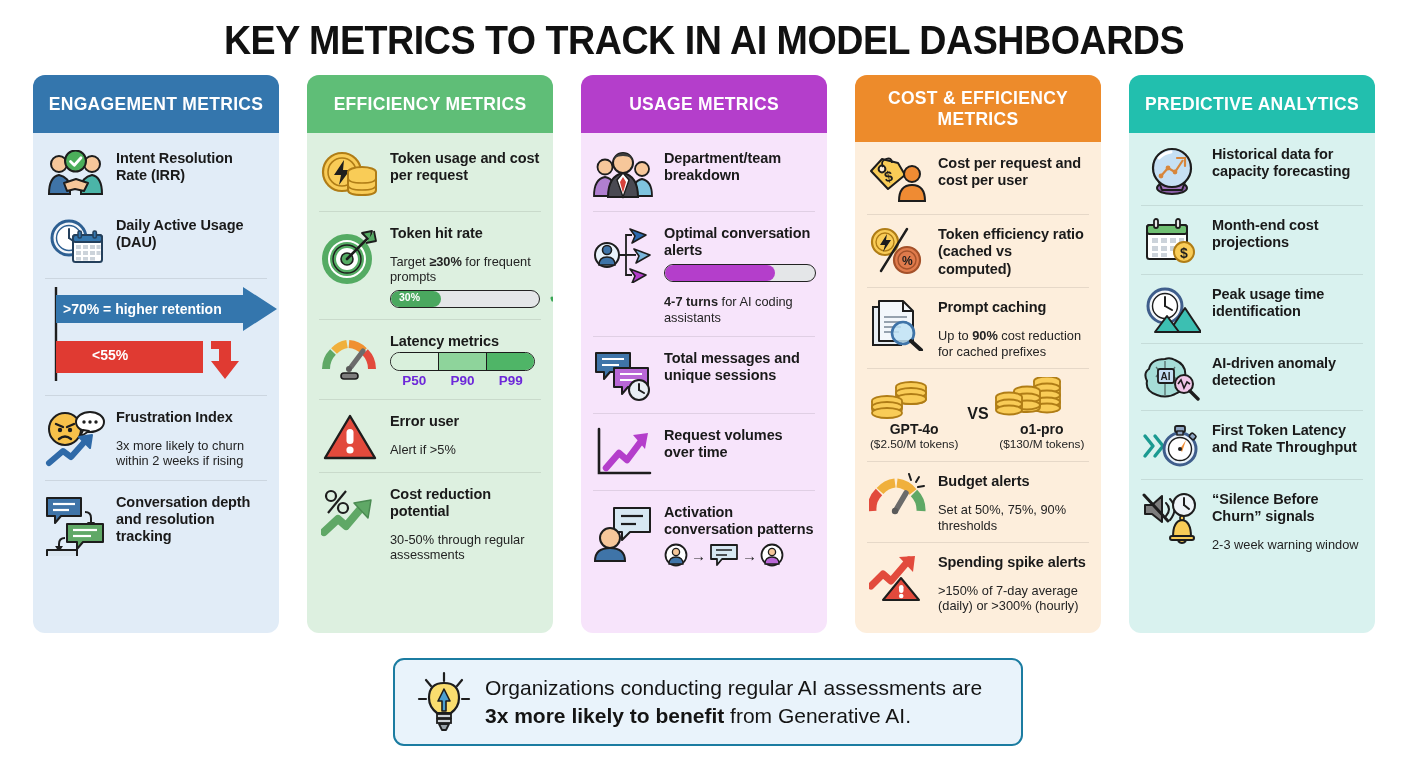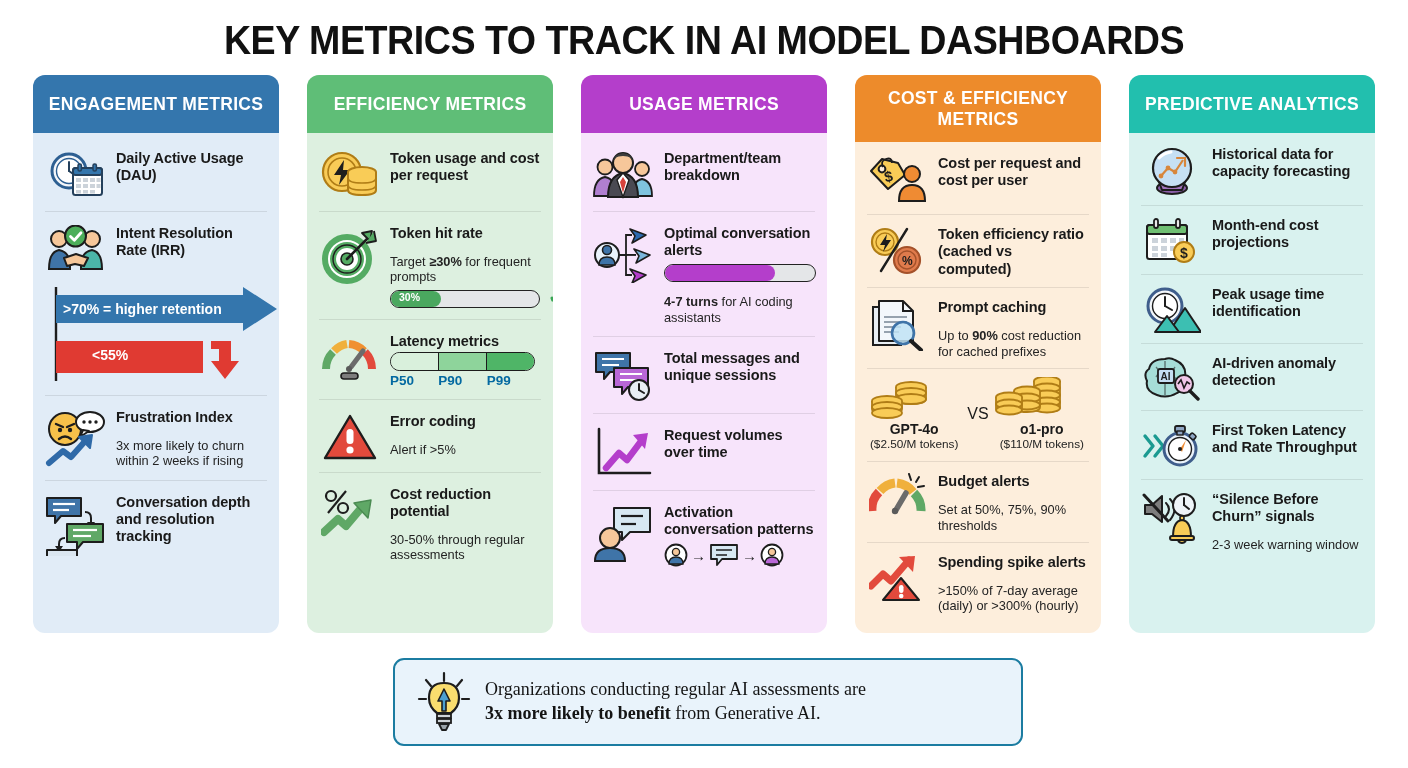--- a/index.html
+++ b/index.html
@@ -113,62 +113,78 @@
   .pbar-row { display: flex; align-items: center; gap: 8px; }
   .check { color: #3aa655; font-size: 19px; font-weight: bold; line-height: 1; }
 
   .seg-bar {
     display: flex; width: 145px; height: 19px;
     border: 1.7px solid #1c1c1c; border-radius: 10px; overflow: hidden; margin-top: 2px;
   }
   .seg { flex: 1; border-right: 1.7px solid #1c1c1c; }
   .seg:last-child { border-right: none; }
   .seg-labels { display: flex; width: 145px; margin-top: 2px; }
-  .seg-labels span { flex: 1; font-weight: bold; font-size: 13.5px; color: #0369a1; }
+  .seg-labels span { flex: 1; text-align: center; font-weight: bold; font-size: 13.5px; color: #6d28d9; }
 
   .vs-row { display: flex; align-items: center; justify-content: center; gap: 6px; padding: 8px 0 10px; border-bottom: 1px solid rgba(0,0,0,0.09); }
   .vs-col { text-align: center; width: 96px; }
   .vs-name { font-weight: bold; font-size: 14px; color: #1a1a1a; margin-top: 2px; }
   .vs-price { font-size: 11.8px; color: #232323; }
-  .vs-word { font-weight: normal; font-size: 16px; color: #1a1a1a; }
+  .vs-word { font-weight: bold; font-size: 16px; color: #1a1a1a; }
 
   .chain { display: flex; align-items: center; gap: 3px; margin-top: 5px; }
 
   
   .callout {
     position: absolute;
     left: 393px; top: 658px;
     width: 630px; height: 88px;
     background: #e9f3fb;
     border: 2.5px solid #1b7ca1;
     border-radius: 11px;
     display: flex;
     align-items: center;
     gap: 14px;
     padding: 0 22px;
   }
   .callout-text {
-    font-size: 18px;
+    font-size: 21px;
     line-height: 1.32;
     color: #141414;
-    font-family: Liberation Serif, serif;
   }
   .callout-text b { font-weight: bold; }
   svg { display: block; }
 </style>
 </head>
 <body>
 
 <h1 class="page-title">KEY METRICS TO TRACK IN AI MODEL DASHBOARDS</h1>
 
 <div class="columns">
 
   <div class="card" style="background:#e1ecf7">
     <div class="card-header" style="background:#3476ad">ENGAGEMENT METRICS</div>
     <div class="card-body">
+
+      <div class="metric noline" style="padding-bottom:4px">
+        <div class="metric-icon">
+          <svg width="60" height="50" viewBox="0 0 60 50">
+            <circle cx="13" cy="14" r="8" fill="#f6c79a" stroke="#1d1d1d" stroke-width="2"></circle>
+            <circle cx="46" cy="14" r="8" fill="#f6c79a" stroke="#1d1d1d" stroke-width="2"></circle>
+            <path d="M3 44 Q3 27 13 25 Q23 27 24 38 L24 44 Z" fill="#3f74a8" stroke="#1d1d1d" stroke-width="2"></path>
+            <path d="M56 44 Q56 27 46 25 Q36 27 35 38 L35 44 Z" fill="#4bb5a8" stroke="#1d1d1d" stroke-width="2"></path>
+            <path d="M18 33 L30 29 L42 33 L38 41 L29 39 L21 41 Z" fill="#f6c79a" stroke="#1d1d1d" stroke-width="2" stroke-linejoin="round"></path>
+            <circle cx="29.5" cy="11" r="10.5" fill="#4cae5a" stroke="#1d1d1d" stroke-width="2"></circle>
+            <path d="M24.5 11.5 L28.3 15.2 L35 7.8" fill="none" stroke="#fff" stroke-width="2.8" stroke-linecap="round" stroke-linejoin="round"></path>
+          </svg>
+        </div>
+        <div class="metric-text">
+          <div class="m-title">Intent Resolution Rate (IRR)</div>
+        </div>
+      </div>
 
       <div class="metric">
         <div class="metric-icon">
           <svg width="58" height="50" viewBox="0 0 58 50">
             <circle cx="22" cy="21" r="17" fill="#f3f6fa" stroke="#2d5f92" stroke-width="3"></circle>
             <circle cx="22" cy="21" r="12.5" fill="#fff" stroke="#2d5f92" stroke-width="1.4"></circle>
             <line x1="22" y1="21" x2="22" y2="12" stroke="#24405c" stroke-width="2" stroke-linecap="round"></line>
             <line x1="22" y1="21" x2="29" y2="26" stroke="#24405c" stroke-width="2" stroke-linecap="round"></line>
             <rect x="26" y="18" width="29" height="27" rx="2.5" fill="#fff" stroke="#24405c" stroke-width="2"></rect>
             <rect x="26" y="18" width="29" height="7" rx="2.5" fill="#3476ad" stroke="#24405c" stroke-width="2"></rect>
@@ -187,37 +203,20 @@
                 <rect x="36" y="40" width="5" height="3.5"></rect>
                 <rect x="43" y="40" width="5" height="3.5"></rect>
             </g>
           </svg>
         </div>
         <div class="metric-text">
           <div class="m-title">Daily Active Usage (DAU)</div>
         </div>
       </div>
 
-      <div class="metric noline" style="padding-bottom:4px">
-        <div class="metric-icon">
-          <svg width="60" height="50" viewBox="0 0 60 50">
-            <circle cx="13" cy="14" r="8" fill="#f6c79a" stroke="#1d1d1d" stroke-width="2"></circle>
-            <circle cx="46" cy="14" r="8" fill="#f6c79a" stroke="#1d1d1d" stroke-width="2"></circle>
-            <path d="M3 44 Q3 27 13 25 Q23 27 24 38 L24 44 Z" fill="#3f74a8" stroke="#1d1d1d" stroke-width="2"></path>
-            <path d="M56 44 Q56 27 46 25 Q36 27 35 38 L35 44 Z" fill="#4bb5a8" stroke="#1d1d1d" stroke-width="2"></path>
-            <path d="M18 33 L30 29 L42 33 L38 41 L29 39 L21 41 Z" fill="#f6c79a" stroke="#1d1d1d" stroke-width="2" stroke-linejoin="round"></path>
-            <circle cx="29.5" cy="11" r="10.5" fill="#4cae5a" stroke="#1d1d1d" stroke-width="2"></circle>
-            <path d="M24.5 11.5 L28.3 15.2 L35 7.8" fill="none" stroke="#fff" stroke-width="2.8" stroke-linecap="round" stroke-linejoin="round"></path>
-          </svg>
-        </div>
-        <div class="metric-text">
-          <div class="m-title">Intent Resolution Rate (IRR)</div>
-        </div>
-      </div>
-
       <div class="arrow-block">
         <div class="retention-wrap">
           <svg width="226" height="100" viewBox="0 0 226 100">
             <line x1="3" y1="2" x2="3" y2="96" stroke="#1d1d1d" stroke-width="2.4"></line>
             <path d="M3 10 L190 10 L190 2 L224 24 L190 46 L190 38 L3 38 Z" fill="#3476ad"></path>
             <path d="M3 56 L150 56 L150 88 L3 88 Z" fill="#e03a32"></path>
             <path d="M158 56 L178 56 L178 76 L186 76 L172 94 L158 76 L166 76 L166 64 L158 64 Z" fill="#e03a32"></path>
           </svg>
           <div style="position:absolute; left:16px; top:16px; color:#fff; font-weight:bold; font-size:14px;">&gt;70% = higher retention</div>
           <div style="position:absolute; left:16px; top:62px; color:#fff; font-weight:bold; font-size:14px;margin-left:29px;">&lt;55%</div>
@@ -349,21 +348,21 @@
 
       <div class="metric">
         <div class="metric-icon">
           <svg width="54" height="48" viewBox="0 0 54 48">
             <path d="M27 3 L52 45 H2 Z" fill="#e24a3c" stroke="#1d1d1d" stroke-width="2.4" stroke-linejoin="round"></path>
             <rect x="23.5" y="16" width="7" height="15" rx="3.5" fill="#fff"></rect>
             <circle cx="27" cy="37" r="3.6" fill="#fff"></circle>
           </svg>
         </div>
         <div class="metric-text">
-          <div class="m-title">Error coding</div>
+          <div class="m-title">Error user</div>
           <div class="m-sub">Alert if &gt;5%</div>
         </div>
       </div>
 
       <div class="metric">
         <div class="metric-icon">
           <svg width="58" height="52" viewBox="0 0 58 52">
             <circle cx="10" cy="10" r="5" fill="none" stroke="#1d1d1d" stroke-width="2.2"></circle>
             <circle cx="22" cy="22" r="5" fill="none" stroke="#1d1d1d" stroke-width="2.2"></circle>
             <line x1="25" y1="5" x2="7" y2="27" stroke="#1d1d1d" stroke-width="2.2"></line>
@@ -589,21 +588,21 @@
                 <path d="M19 14 V30 Q19 35 32 35 Q45 35 45 30 V14"></path>
               <ellipse cx="32" cy="21" rx="13" ry="4.5"></ellipse>
                 <ellipse cx="32" cy="28" rx="13" ry="4.5"></ellipse>
               <ellipse cx="14" cy="20" rx="13" ry="4.5"></ellipse>
                 <path d="M1 20 V31 Q1 36 14 36 Q27 36 27 31 V20"></path>
               <ellipse cx="14" cy="27" rx="13" ry="4.5"></ellipse>
                 <ellipse cx="14" cy="33" rx="13" ry="4.5"></ellipse>
             </g>
           </svg>
           <div class="vs-name">o1-pro</div>
-          <div class="vs-price">($110/M tokens)</div>
+          <div class="vs-price">($130/M tokens)</div>
         </div>
       </div>
 
       <div class="metric" style="padding:9px 0">
         <div class="metric-icon">
           <svg width="58" height="44" viewBox="0 0 58 44">
             <path d="M3 38 A24 24 0 0 1 10 19" fill="none" stroke="#e24a3c" stroke-width="9"></path>
             <path d="M11 18 A24 24 0 0 1 26 10" fill="none" stroke="#f0b03c" stroke-width="9"></path>
             <path d="M28 10 A24 24 0 0 1 44 19" fill="none" stroke="#f0b03c" stroke-width="9"></path>
             <path d="M45 20 A24 24 0 0 1 52 38" fill="none" stroke="#5fa866" stroke-width="9"></path>

